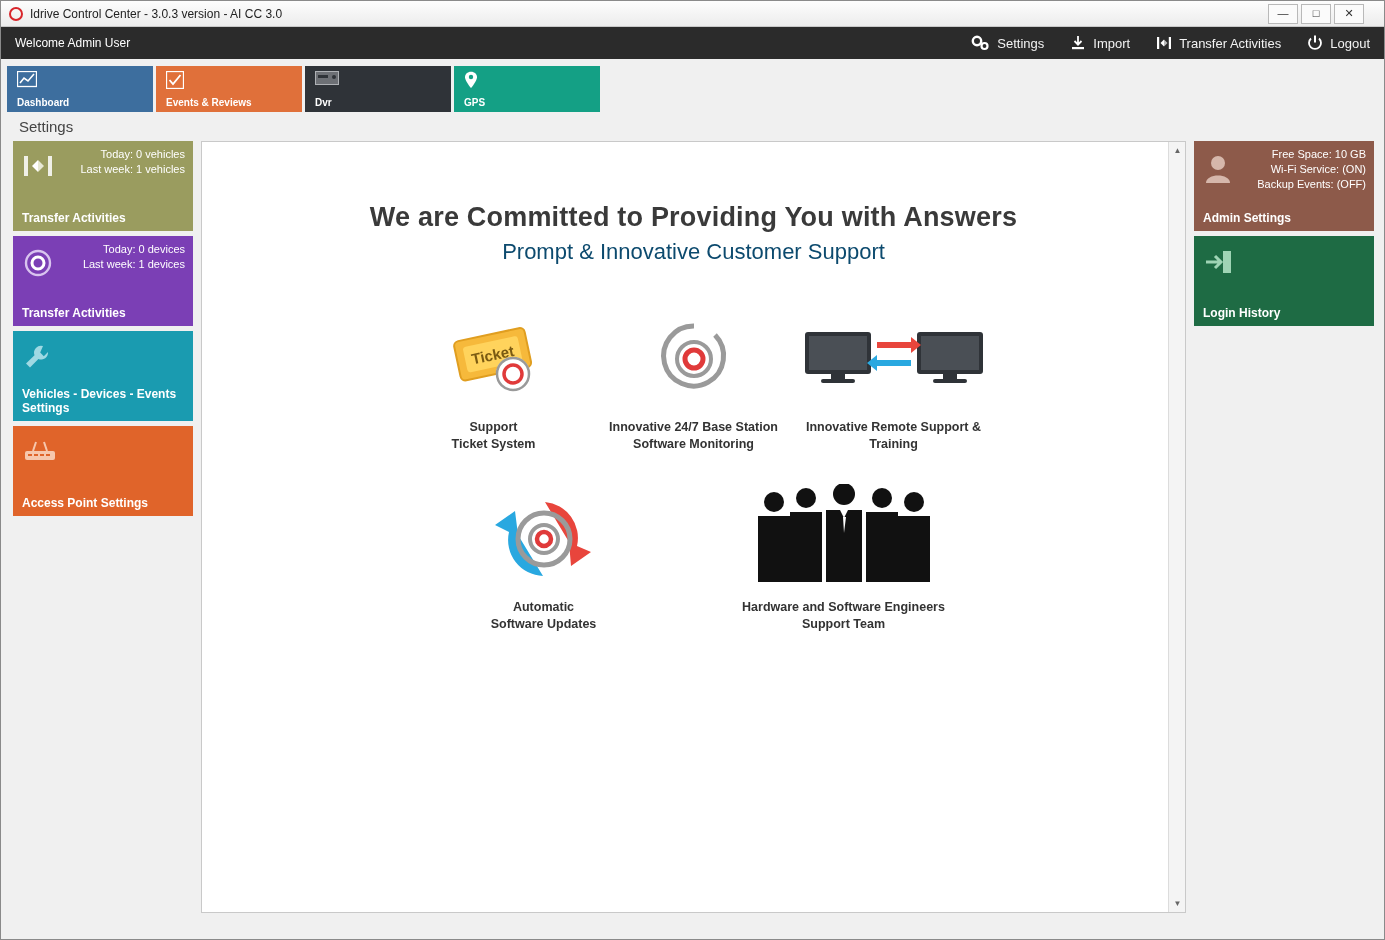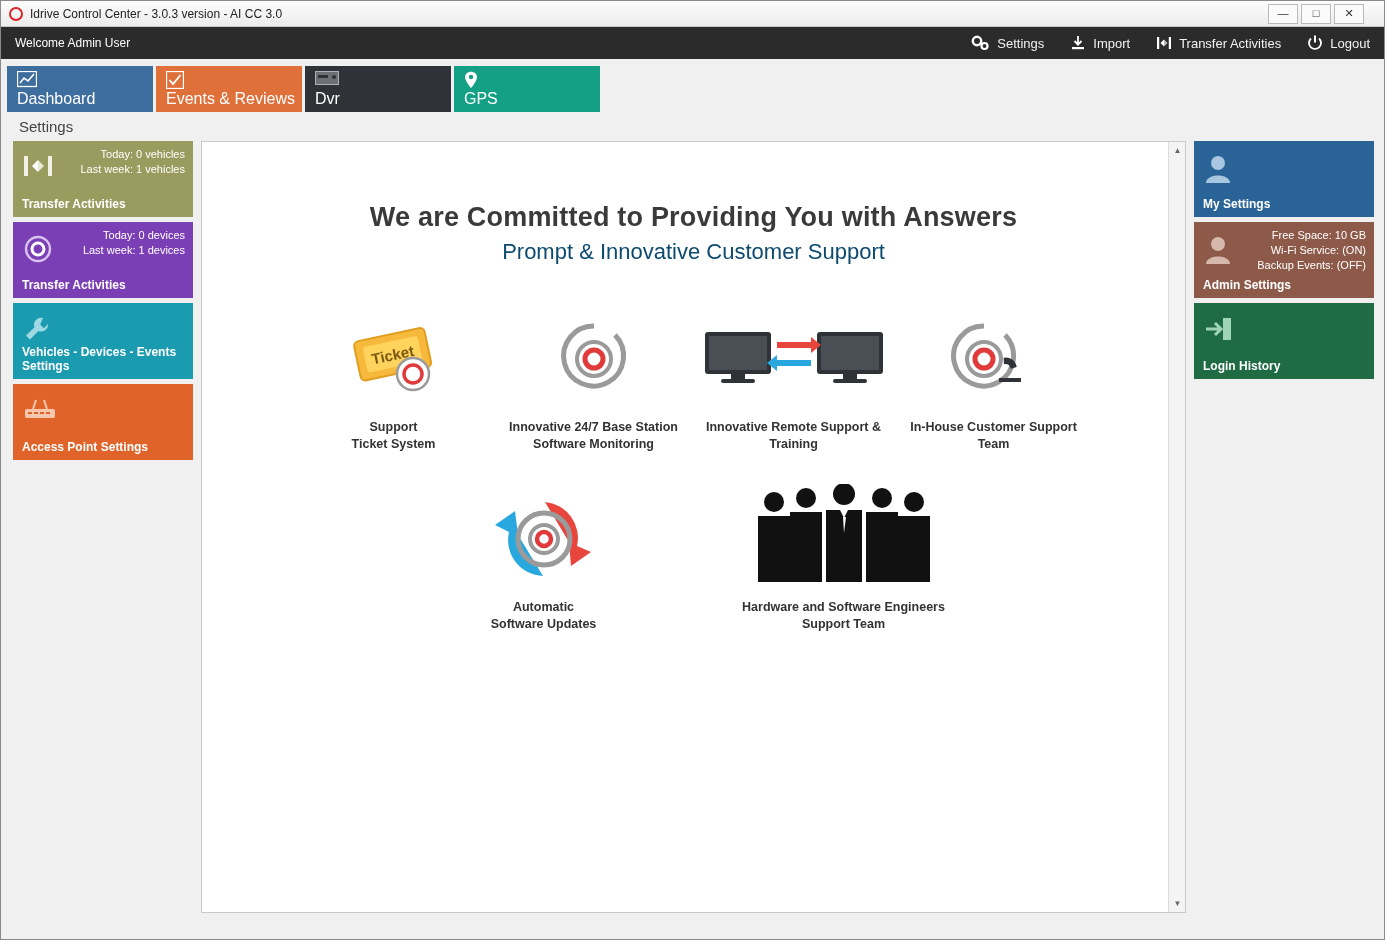--- a/index.html
+++ b/index.html
@@ -51,21 +51,21 @@
   .tabstrip {
     height: 52px; background: #f0f0f0; display: flex; align-items: flex-start;
     padding-left: 6px; padding-top: 7px; gap: 3px; flex: 0 0 52px;
   }
   .tab {
     width: 146px; height: 46px; position: relative; color: #fff;
     padding: 4px 8px 0 10px;
   }
   .tab .tab-label {
     position: absolute; bottom: 4px; left: 10px;
-    font-size: 16px; font-weight: normal;
+    font-size: 10px; font-weight: bold;
   }
   .tab .tab-ic { position: absolute; top: 5px; left: 10px; }
   
   .pagetitle {
     height: 30px; display: flex; align-items: center;
     padding-left: 18px; font-size: 15px; color: #444;
     flex: 0 0 30px;
   }
   
   .body {
@@ -76,21 +76,21 @@
     color: #fff; position: relative; padding: 6px 8px 6px 8px;
   }
   .card .stats {
     text-align: right; font-size: 11px; line-height: 15px; color: #fff;
   }
   .card .card-title {
     position: absolute; left: 9px; bottom: 6px;
     font-size: 12px; font-weight: bold;
   }
   .card .card-ic { position: absolute; left: 10px; top: 12px; }
-  .card.h90 { height: 76px; }
+  .card.h90 { height: 90px; }
   
   .center {
     flex: 1 1 auto; background: #fff; border: 1px solid #c9c9c9;
     position: relative; overflow: hidden;
   }
   .scrollbar {
     position: absolute; right: 0; top: 0; bottom: 0; width: 17px;
     background: #f4f4f4; border-left: 1px solid #dcdcdc;
   }
   .sb-arrow {
@@ -325,33 +325,20 @@
                 <rect x="144" y="58" width="14" height="6" fill="#2f3338"></rect>
                 <rect x="134" y="63" width="34" height="4" rx="2" fill="#2f3338"></rect>
                 <path d="M78 26 L112 26 L112 21 L122 29 L112 37 L112 32 L78 32 Z" fill="#e8453c"></path>
                 <path d="M112 44 L78 44 L78 39 L68 47 L78 55 L78 50 L112 50 Z" fill="#29a8e0"></path>
               </svg>
             </div>
             <div class="flabel" style="white-space:pre-line">Innovative Remote Support &amp;
 Training</div>
           </div>
 
-          <div class="feature">
-            <div class="fic">
-              <svg width="110" height="86" viewBox="0 0 110 86">
-                <path d="M45 10 a30 30 0 1 0 21 9" fill="none" stroke="#9a9a9a" stroke-width="5"></path>
-                <circle cx="45" cy="43" r="17" fill="none" stroke="#9a9a9a" stroke-width="4"></circle>
-                <circle cx="45" cy="43" r="9" fill="none" stroke="#e03a3a" stroke-width="5"></circle>
-                <path d="M62 46 a11 11 0 0 1 16 0 l-4 5 a5 5 0 0 0 -8 0 Z" fill="#2f3338" transform="rotate(35 70 48)"></path>
-                <rect x="60" y="62" width="22" height="4" fill="#2f3338"></rect>
-              </svg>
-            </div>
-            <div class="flabel" style="white-space:pre-line">In-House Customer Support
-Team</div>
-          </div>
         </div>
 
         <div class="grid-row second">
           <div class="feature">
             <div class="fic">
               <svg width="190" height="110" viewBox="0 0 190 110">
                 <path d="M96 18 a36 36 0 0 1 32 44 l14 6 -20 14 -2 -24 Z" fill="#e8453c"></path>
                 <path d="M94 92 a36 36 0 0 1 -34 -44 l-14 -7 20 -14 3 24 Z" fill="#29a8e0"></path>
                 <circle cx="95" cy="55" r="26" fill="none" stroke="#9a9a9a" stroke-width="5"></circle>
                 <circle cx="95" cy="55" r="14" fill="none" stroke="#9a9a9a" stroke-width="4"></circle>
@@ -388,29 +375,20 @@
         </div>
       </div>
 
       <div class="scrollbar">
         <div class="sb-arrow">▲</div>
         <div class="sb-arrow bot">▼</div>
       </div>
     </div>
 
     <div class="right-col">
-      <div class="card h90" style="background:#2a6496">
-        <span class="card-ic">
-          <svg width="28" height="30" viewBox="0 0 28 30">
-            <circle cx="14" cy="10" r="7" fill="#a8c6e0"></circle>
-            <path d="M2 30 C2 20 26 20 26 30 Z" fill="#a8c6e0"></path>
-          </svg>
-        </span>
-        <span class="card-title">My Settings</span>
-      </div>
 
       <div class="card h90" style="background:#8d5a4a">
         <span class="card-ic">
           <svg width="28" height="30" viewBox="0 0 28 30">
             <circle cx="14" cy="10" r="7" fill="#d6b7ab"></circle>
             <path d="M2 30 C2 20 26 20 26 30 Z" fill="#d6b7ab"></path>
           </svg>
         </span>
         <div class="stats">
           <div>Free Space:  10 GB</div>

